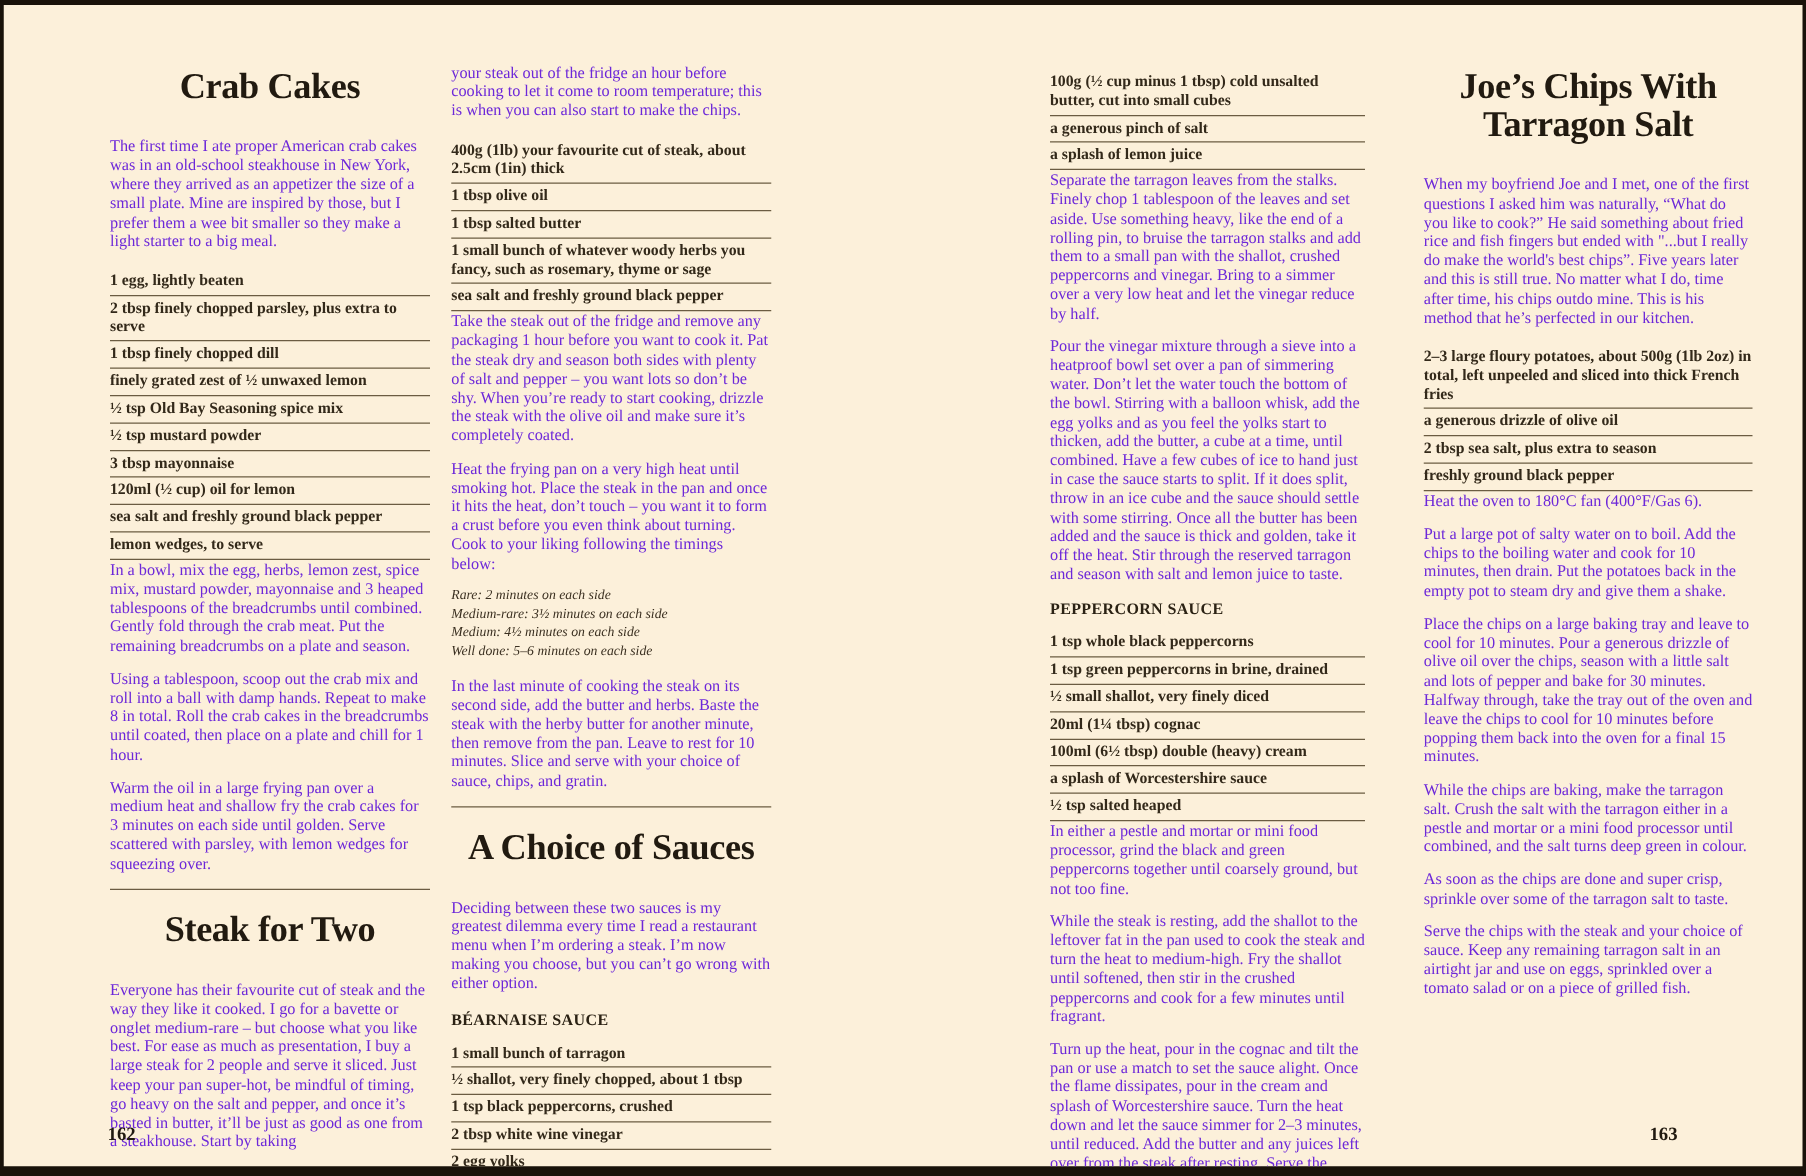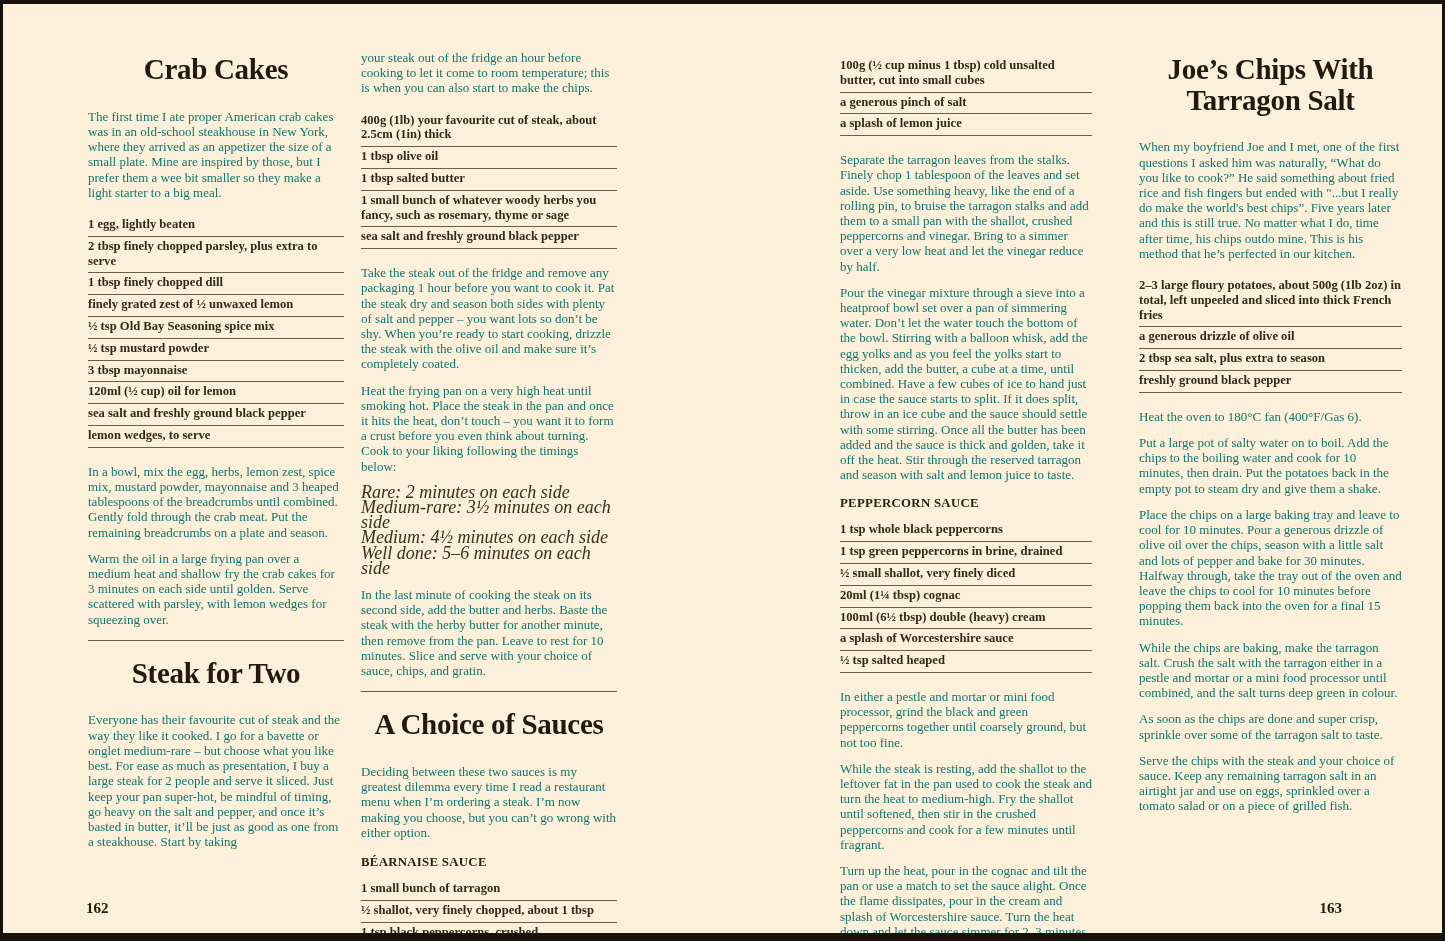--- a/index.html
+++ b/index.html
@@ -24,36 +24,36 @@
 
   h1.recipe-title {
     font-size: 29px; font-weight: bold; color: #211a10;
     text-align: center; line-height: 1.06;
     letter-spacing: -0.3px;
     margin-bottom: 24px;
   }
   p.body {
     font-size: 13px; line-height: 15.2px;
     margin-bottom: 11px;
-    color: #0f766e;
+    color: #6d28d9;
   }
   p.intro { margin-bottom: 15px; }
-  .ing-list { margin-bottom: 16px; }
+  .ing-list { }
   .ing {
     font-size: 12.6px; font-weight: bold; line-height: 14.8px;
     color: #33291a;
     padding: 2px 0 4px 0;
     border-bottom: 1px solid #6b5c42;
   }
   .subhead {
     font-size: 12.8px; font-weight: bold; letter-spacing: 0.3px;
     color: #2b2214; margin: 14px 0 9px 0;
   }
   .timings {
-    font-size: 18px; font-style: italic; line-height: 15.2px;
+    font-size: 11px; font-style: italic; line-height: 15.2px;
     margin-bottom: 11px; color: #3a2f20;
   }
   .divider {
     border: none; border-top: 1px solid #6b5c42;
     margin: 13px 0 0 0;
   }
   .section-gap { height: 17px; }
   .page-number {
     position: absolute; bottom: 16px;
     font-size: 15px; font-weight: bold; color: #211a10;
@@ -76,20 +76,21 @@
         <div class="ing">finely grated zest of ½ unwaxed lemon</div>
         <div class="ing">½ tsp Old Bay Seasoning spice mix</div>
         <div class="ing">½ tsp mustard powder</div>
         <div class="ing">3 tbsp mayonnaise</div>
         <div class="ing">120ml (½ cup) oil for lemon</div>
         <div class="ing">sea salt and freshly ground black pepper</div>
         <div class="ing">lemon wedges, to serve</div>
       </div>
     <div>
         <p class="body">In a bowl, mix the egg, herbs, lemon zest, spice mix, mustard powder, mayonnaise and 3 heaped tablespoons of the breadcrumbs until combined. Gently fold through the crab meat. Put the remaining breadcrumbs on a plate and season.</p>
+        <p class="body">Using a tablespoon, scoop out the crab mix and roll into a ball with damp hands. Repeat to make 8 in total. Roll the crab cakes in the breadcrumbs until coated, then place on a plate and chill for 1 hour.</p>
         <p class="body">Warm the oil in a large frying pan over a medium heat and shallow fry the crab cakes for 3 minutes on each side until golden. Serve scattered with parsley, with lemon wedges for squeezing over.</p>
       </div>
     <hr class="divider">
     <div class="section-gap"></div>
     <h1 class="recipe-title">Steak for Two</h1>
     <p class="body">Everyone has their favourite cut of steak and the way they like it cooked. I go for a bavette or onglet medium-rare – but choose what you like best. For ease as much as presentation, I buy a large steak for 2 people and serve it sliced. Just keep your pan super-hot, be mindful of timing, go heavy on the salt and pepper, and once it’s basted in butter, it’ll be just as good as one from a steakhouse. Start by taking</p>
   </div>
 
   <div class="col col2">
     <p class="body intro">your steak out of the fridge an hour before cooking to let it come to room temperature; this is when you can also start to make the chips.</p>

